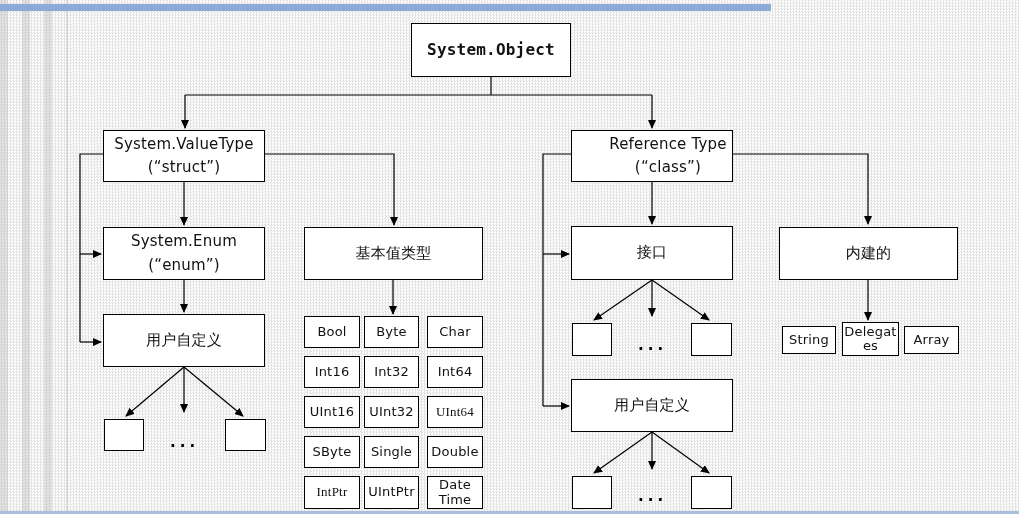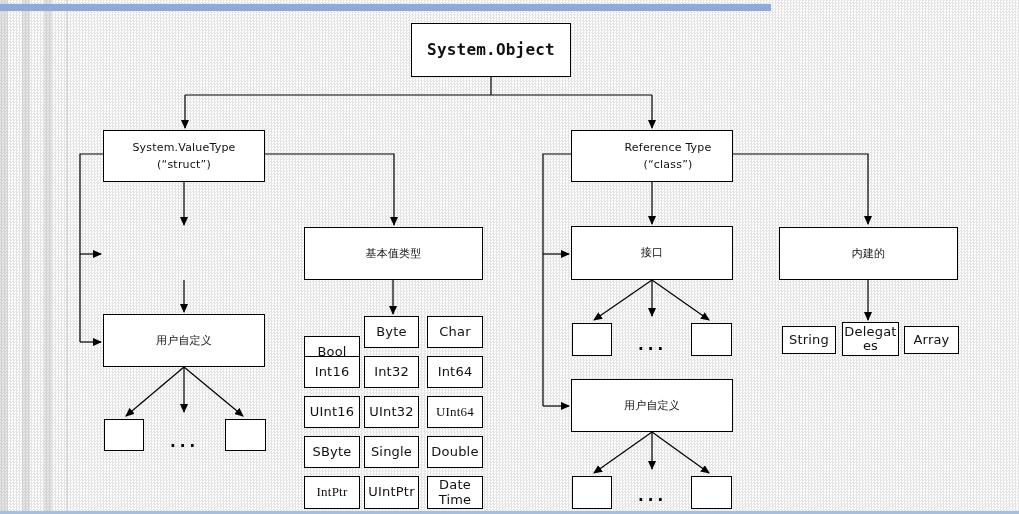--- a/index.html
+++ b/index.html
@@ -17,21 +17,21 @@
       rgba(110,110,110,0.16) 0px, rgba(110,110,110,0.16) 8px,
       rgba(110,110,110,0.0) 8px, rgba(110,110,110,0.0) 22px);
   }
   .topbar{position:absolute; left:0; top:4px; width:771px; height:7px; z-index:3;}
   .bottombar{position:absolute; left:0; top:511px; width:1019px; height:3px; z-index:3;}
   svg.wires{position:absolute; left:0; top:0; z-index:2;}
   .node{
     position:absolute; z-index:4; box-sizing:border-box;
     background:#fff; border:1px solid #000;
     display:flex; flex-direction:column; align-items:center; justify-content:center;
-    text-align:center; font-size:11px; line-height:1.55; letter-spacing:0.2px;
+    text-align:center; font-size:15px; line-height:1.55; letter-spacing:0.2px;
   }
   .node.title{font-family:"DejaVu Sans Mono","Liberation Mono",monospace; font-weight:bold; font-size:16px;}
   .node.small{font-size:13px; line-height:1.1; padding:1px;}
   .node.wrap{word-break:break-all;}
   .dots{
     position:absolute; z-index:4; font-size:15px; font-weight:bold;
     letter-spacing:4px; color:#000; font-family:"DejaVu Sans","Liberation Sans",sans-serif;
   }
 </style>
 </head>
@@ -85,20 +85,24 @@
   <div class="node" style="left:103px;top:130px;width:162px;height:52px;">
     <span>System.ValueType</span>
     <span>(“struct”)</span>
   </div>
 
   <div class="node" style="left:571px;top:130px;width:162px;height:52px;padding-left:32px;">
     <span>Reference Type</span>
     <span>(“class”)</span>
   </div>
 
+  <div class="node" style="left:103px;top:227px;width:162px;height:53px;">
+    <span>System.Enum</span>
+    <span>(“enum”)</span>
+  </div>
 
   <div class="node" style="left:304px;top:227px;width:179px;height:53px;">
     <span>基本值类型</span>
   </div>
 
   <div class="node" style="left:571px;top:226px;width:162px;height:54px;">
     <span>接口</span>
   </div>
 
   <div class="node" style="left:779px;top:227px;width:179px;height:53px;">
@@ -106,21 +110,21 @@
   </div>
 
   <div class="node" style="left:103px;top:314px;width:162px;height:53px;">
     <span>用户自定义</span>
   </div>
 
   <div class="node" style="left:571px;top:379px;width:162px;height:53px;">
     <span>用户自定义</span>
   </div>
 
-  <div class="node small" style="left:304px;top:316px;width:56px;height:32px;margin-top:20px;">
+  <div class="node small" style="left:304px;top:316px;width:56px;height:32px;">
       <span>Bool</span>
     </div>
   <div class="node small" style="left:364px;top:316px;width:55px;height:32px;">
       <span>Byte</span>
     </div>
   <div class="node small" style="left:427px;top:316px;width:56px;height:32px;">
       <span>Char</span>
     </div>
 
   <div class="node small" style="left:304px;top:356px;width:56px;height:32px;">

